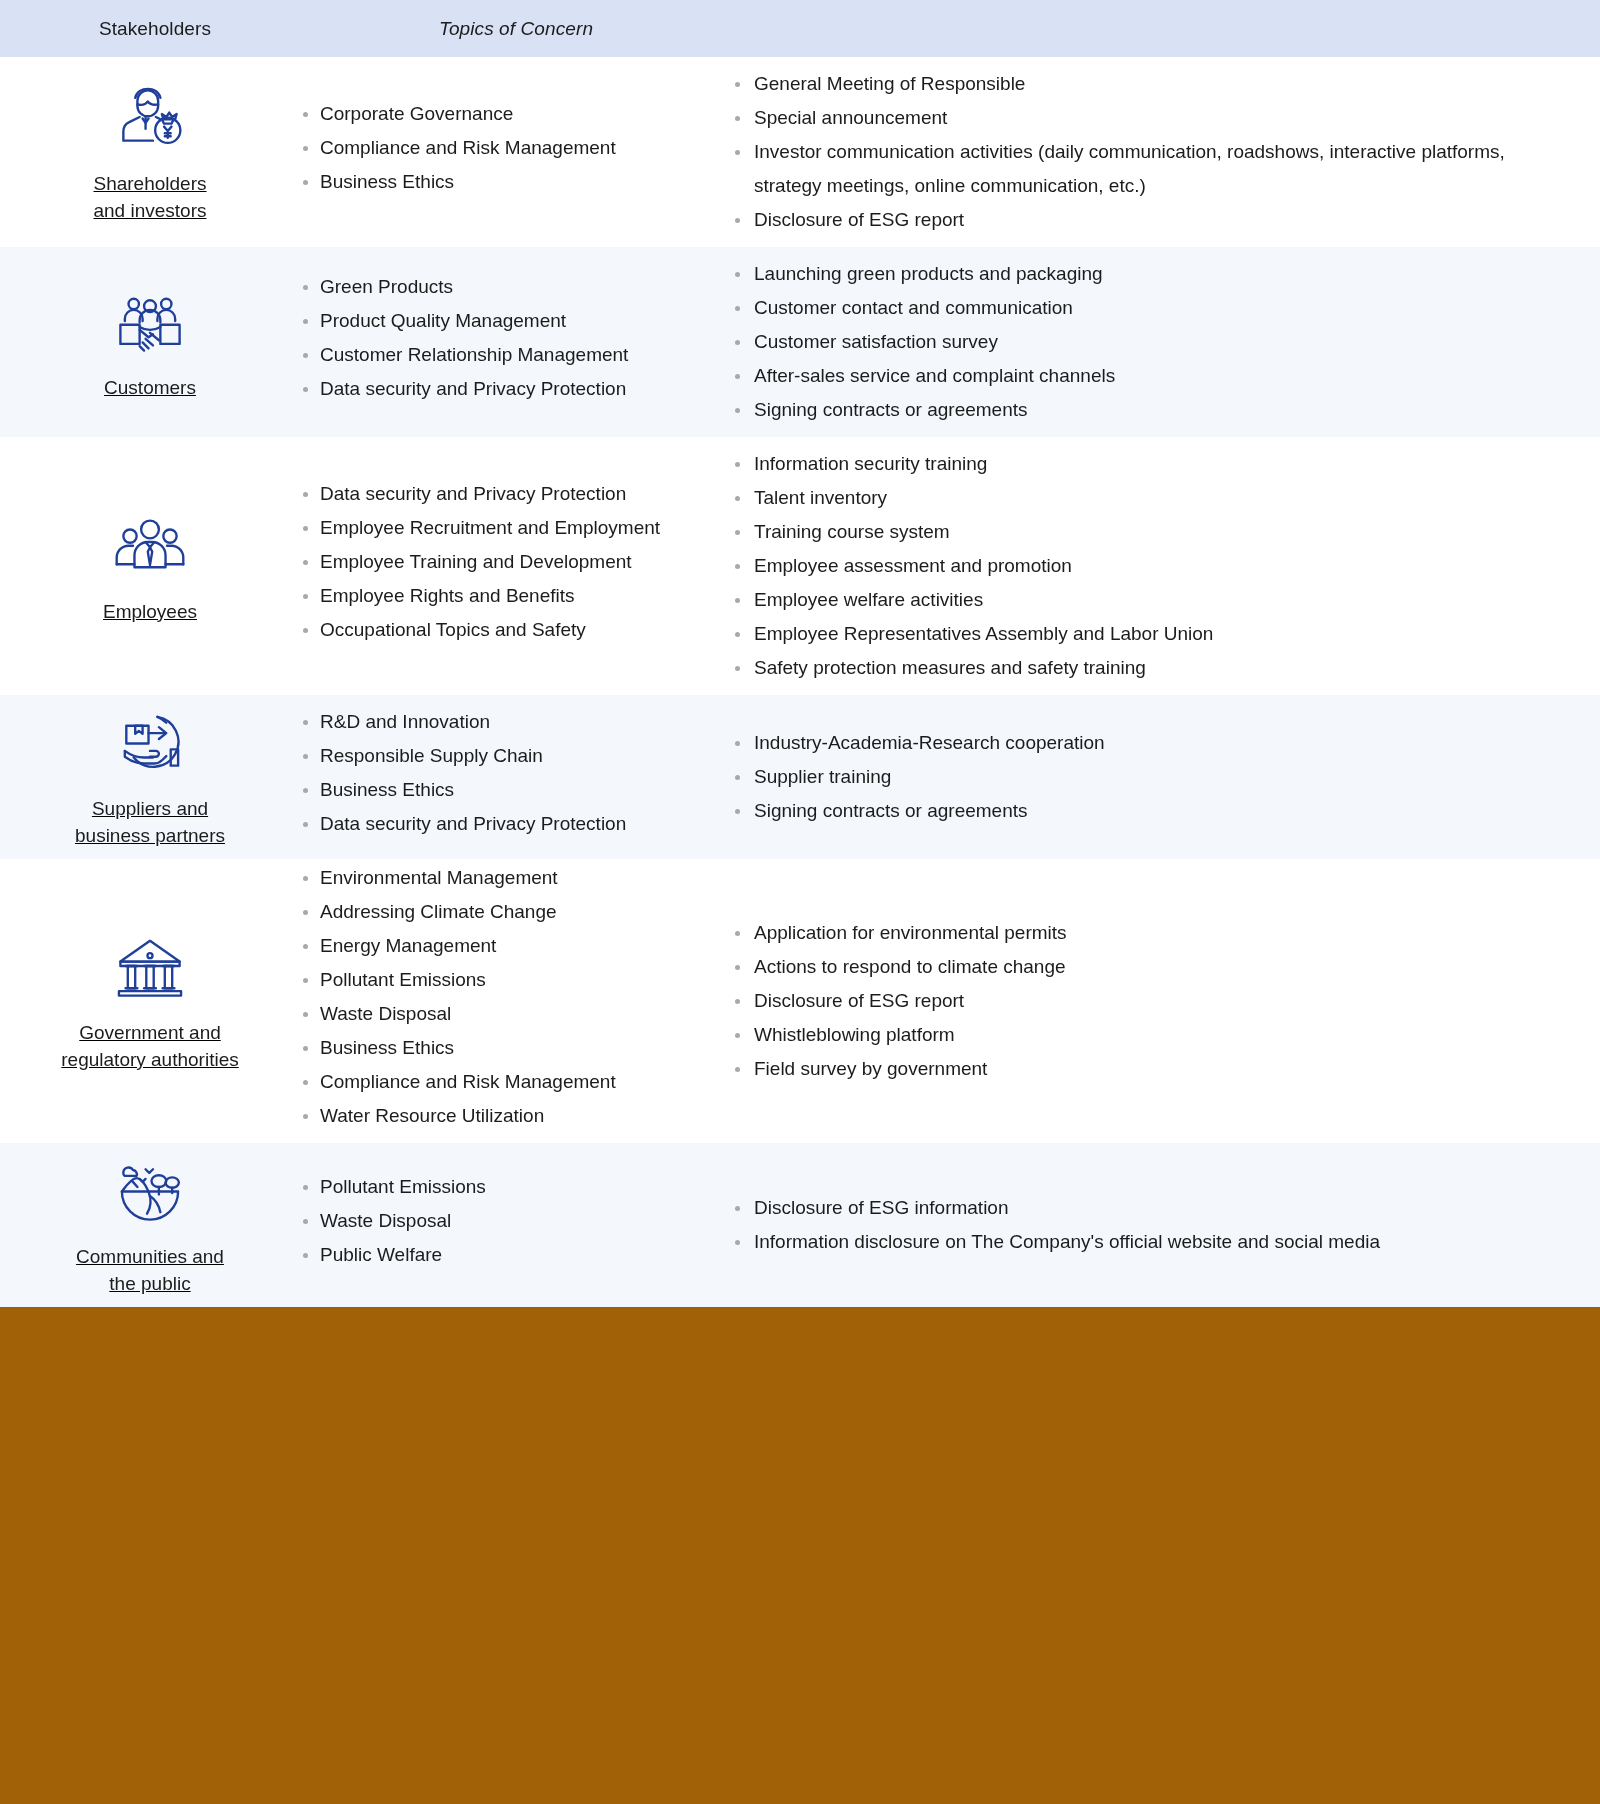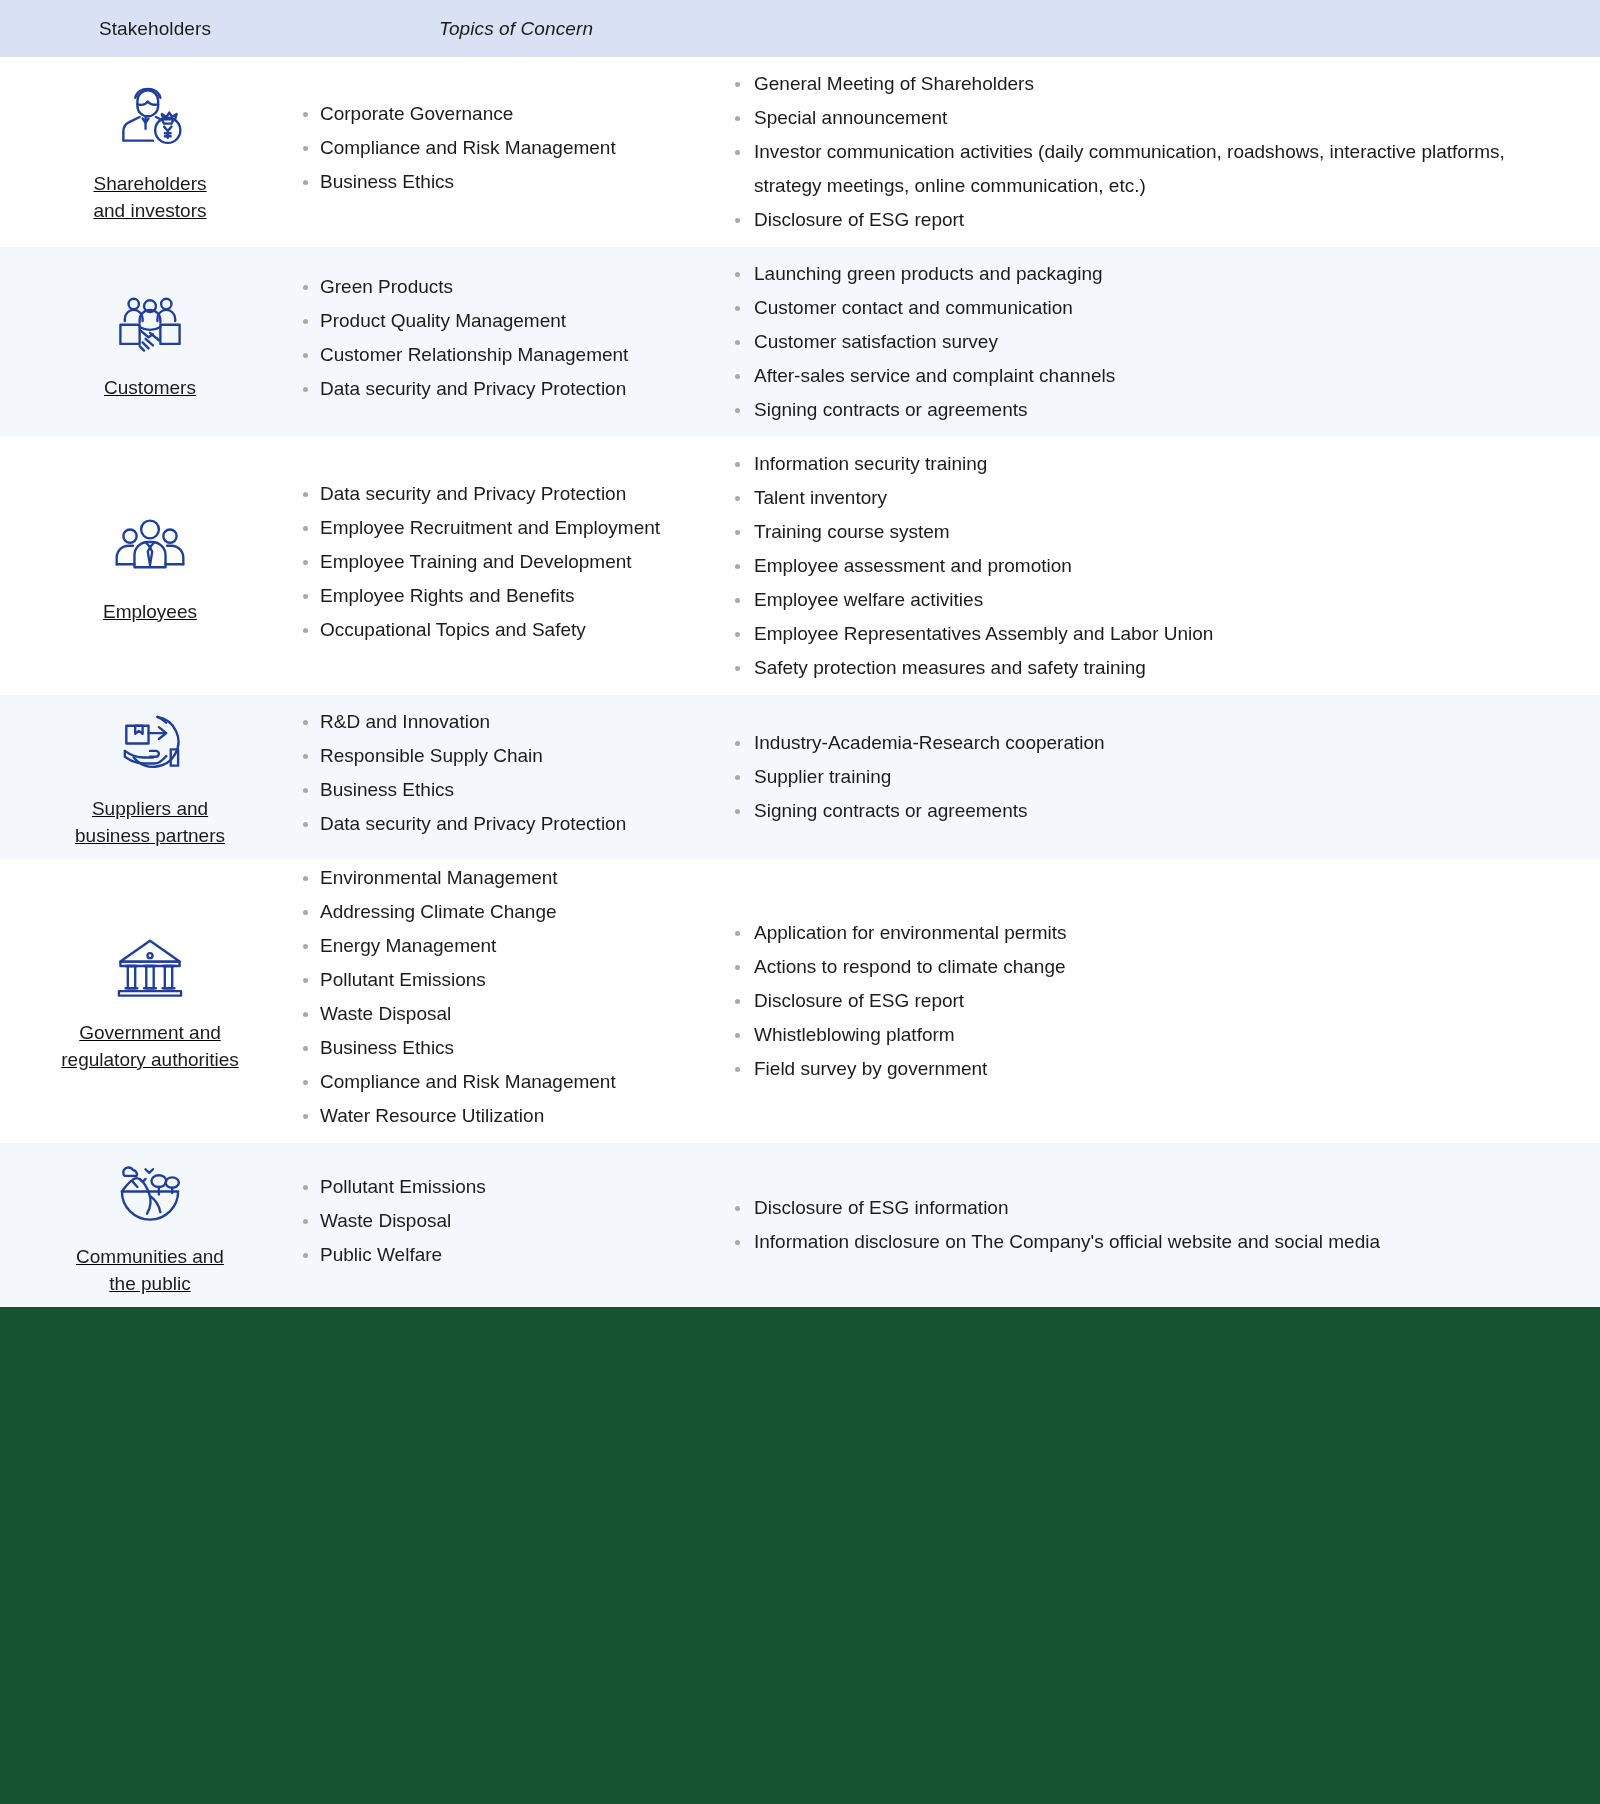--- a/index.html
+++ b/index.html
@@ -4,21 +4,21 @@
 <style>
   * { box-sizing: border-box; margin: 0; padding: 0; }
   html, body {
     width: 1600px;
     background: #ffffff;
     font-family: "Liberation Sans", sans-serif;
   }
   .sheet {
     width: 1600px;
     min-height: 1804px;
-    background: #14532d;
+    background: #a16207;
     position: relative;
   }
 
   
   .table-header {
     display: flex;
     align-items: center;
     background: #d9e2f5;
     height: 57px;
     width: 100%;
@@ -136,21 +136,21 @@
      </div>
      <div class="col-topics">
        <ul class="bullets">
             <li>Corporate Governance</li>
             <li>Compliance and Risk Management</li>
             <li>Business Ethics</li>
           </ul>
      </div>
      <div class="col-channels">
        <ul class="bullets wide">
-            <li>General Meeting of Shareholders</li>
+            <li>General Meeting of Responsible</li>
             <li>Special announcement</li>
             <li>Investor communication activities (daily communication, roadshows, interactive platforms, strategy meetings, online communication, etc.)</li>
             <li>Disclosure of ESG report</li>
           </ul>
      </div>
       </div>
       <div class="row alt">
         <div class="col-stake">
        <span class="stake-icon">
     <svg viewBox="0 0 100 100" fill="none" stroke="#1f3f99" stroke-width="3.2" stroke-linecap="round" stroke-linejoin="round">

